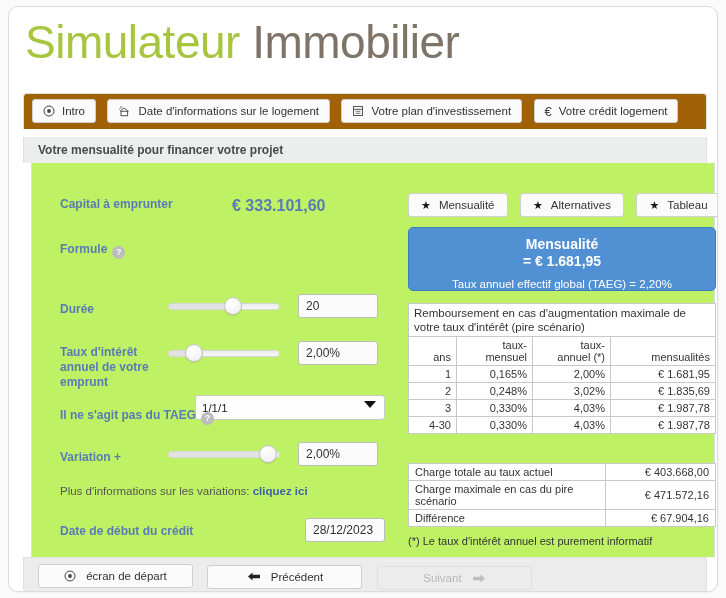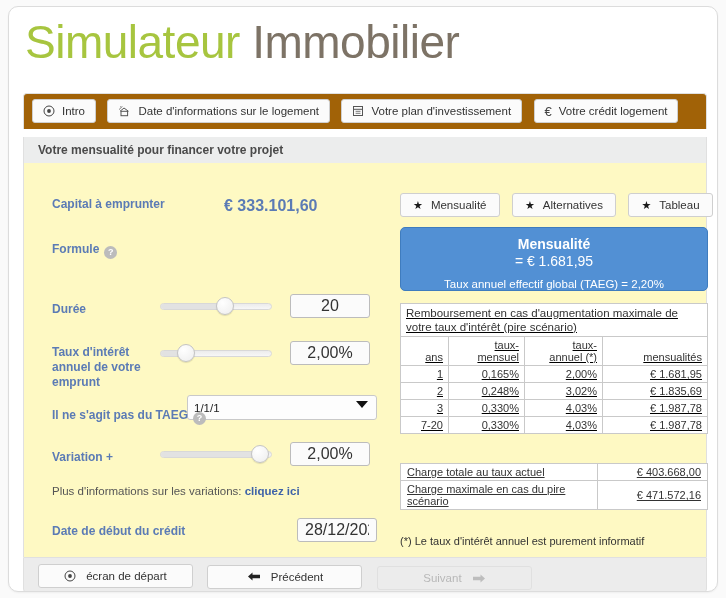--- a/index.html
+++ b/index.html
@@ -77,23 +77,23 @@
     display: flex; align-items: center;
     padding-left: 14px;
     font-size: 12px;
     font-weight: bold;
     color: #4a4a4a;
   }
 
   
   .body-area {
     position: absolute;
-    left: 14px; top: 156px;
+    left: 22px; top: 156px;
     width: 684px; height: 394px;
-    background: #fef9c3;
+    background: #bef264;
     border-left: 1px solid #e0e0e0;
     border-right: 1px solid #e0e0e0;
   }
 
   
   .left-col { position: absolute; left: 0; top: 0; width: 356px; height: 100%; }
   .lbl {
     position: absolute;
     font-size: 12px;
     font-weight: bold;
@@ -152,23 +152,23 @@
     border-top: 7px solid #111;
     pointer-events: none;
   }
 
   input.num {
     position: absolute;
     width: 80px; height: 24px;
     border: 1px solid #bcbcbc;
     border-radius: 3px;
     background: #fbfbfb;
-    font-size: 16px;
+    font-size: 12px;
     color: #333;
-    text-align: center;
+    text-align: left;
     padding: 0 7px;
     font-family: "Liberation Sans", sans-serif;
   }
 
   
   .slider { position: absolute; width: 112px; height: 20px; }
   .slider .track {
     position: absolute; left: 0; top: 7px;
     width: 112px; height: 7px;
     background: linear-gradient(#ececec, #f7f7f7);
@@ -207,24 +207,24 @@
     position: absolute; left: 14px; top: 64px;
     width: 308px; height: 64px;
     background: #5290d4;
     border: 1px solid #3f7cbe;
     border-radius: 5px;
     color: #ffffff;
     text-align: center;
     padding-top: 8px;
   }
   .bluebox .b1 { font-size: 14px; font-weight: bold; line-height: 17px; }
-  .bluebox .b2 { font-size: 14px; font-weight: normal; line-height: 17px; }
+  .bluebox .b2 { font-size: 14px; font-weight: bold; line-height: 17px; }
   .bluebox .b3 { font-size: 11.5px; margin-top: 8px; }
 
-  .tbl-wrap { position: absolute; left: 14px; top: 140px; width: 264px; text-decoration: underline; }
+  .tbl-wrap { position: absolute; left: 14px; top: 140px; width: 264px; }
   table.t {
     width: 308px;
     border-collapse: collapse;
     font-size: 11px;
     color: #333;
   }
   table.t td, table.t th {
     border: 1px solid #c9c9c9;
     padding: 2px 5px;
     background: #ffffff;
@@ -246,21 +246,20 @@
     padding: 2px 5px;
   }
   .t td.r { text-align: right; }
 
   .tbl2-wrap { position: absolute; left: 14px; top: 300px; width: 308px; }
   table.t2 { width: 308px; border-collapse: collapse; font-size: 11px; color: #333; }
   table.t2 td {
     border: 1px solid #c9c9c9;
     padding: 2px 6px;
     background: #ffffff;
-    text-decoration: underline;
   }
   table.t2 td.r { text-align: right; }
 
   .footnote {
     position: absolute; left: 14px; top: 372px;
     font-size: 11px; color: #333;
   }
 
   
   .bottombar {
@@ -435,39 +434,43 @@
                 <td class="r">3,02%</td>
                 <td class="r">€ 1.835,69</td>
               </tr>
               <tr>
                 <td class="r">3</td>
                 <td class="r">0,330%</td>
                 <td class="r">4,03%</td>
                 <td class="r">€ 1.987,78</td>
               </tr>
               <tr>
-                <td class="r">7-20</td>
+                <td class="r">4-30</td>
                 <td class="r">0,330%</td>
                 <td class="r">4,03%</td>
                 <td class="r">€ 1.987,78</td>
               </tr>
             </tbody>
           </table>
         </div>
 
         <div class="tbl2-wrap">
           <table class="t2">
             <tbody>
               <tr>
                 <td>Charge totale au taux actuel</td>
                 <td class="r" style="width:110px;">€ 403.668,00</td>
               </tr>
               <tr>
                 <td>Charge maximale en cas du pire scénario</td>
                 <td class="r">€ 471.572,16</td>
+              </tr>
+              <tr>
+                <td>Différence</td>
+                <td class="r">€ 67.904,16</td>
               </tr>
             </tbody>
           </table>
         </div>
 
         <div class="footnote">(*) Le taux d'intérêt annuel est purement informatif</div>
       </div>
     </div>
 
     <div class="bottombar">

